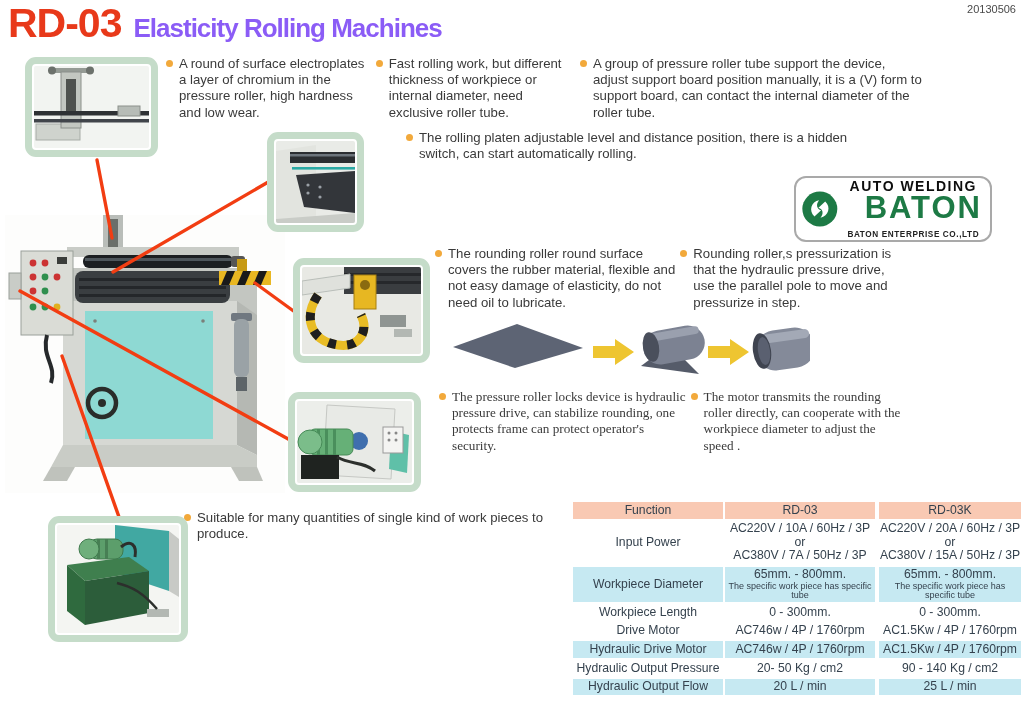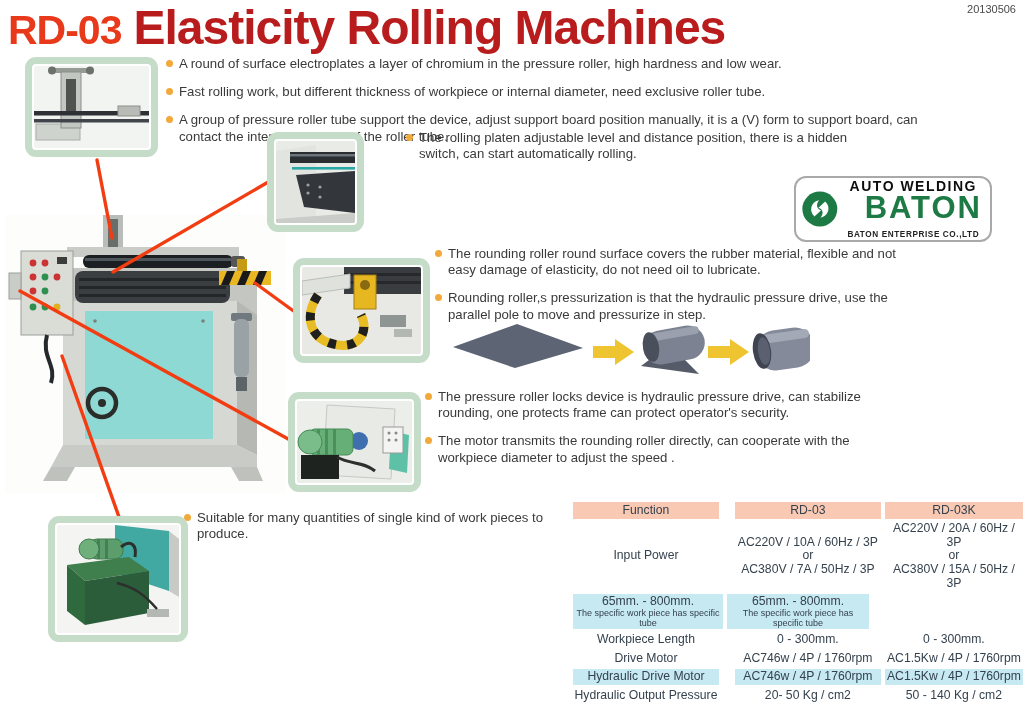--- a/index.html
+++ b/index.html
@@ -6,25 +6,25 @@
   body{
     width:1024px;height:706px;position:relative;background:#ffffff;
     font-family:"Liberation Sans","DejaVu Sans",sans-serif;overflow:hidden;
     -webkit-font-smoothing:antialiased;
   }
   .abs{position:absolute;}
 
   
   .hdr{left:8px;top:0px;display:flex;align-items:baseline;gap:12px;z-index:6;}
   .model{font-size:41px;font-weight:bold;color:#e8391a;letter-spacing:-1px;}
-  .title{font-size:48px;font-weight:bold;color:#b91c1c;letter-spacing:-1px;}
+  .title{font-size:26px;font-weight:bold;color:#8b5cf6;letter-spacing:-1px;}
   .datecode{right:8px;top:3px;font-size:11px;color:#4a4a4a;z-index:6;}
 
   
-  .bullets{display:flex;flex-direction:column;gap:12px;z-index:6;}
+  .bullets{display:flex;flex-direction:row;gap:3px;z-index:6;}
   .bullet{display:flex;gap:6px;font-size:13.2px;color:#3a3a3a;line-height:1.23;}
   .dot{width:7px;height:7px;border-radius:50%;background:#f2a93b;flex:0 0 auto;margin-top:4px;}
 
   
   .inset{
     border:7px solid #c5dcc9;border-radius:11px;background:#fff;padding:2px;
     box-sizing:border-box;z-index:10;
   }
   .inset svg{display:block;width:100%;height:100%;border-radius:2px;}
 
@@ -39,21 +39,21 @@
   .logo-brand{font-size:31px;font-weight:bold;color:#1d7a45;letter-spacing:2px;line-height:0.95;margin-left:20px;}
   .logo-company{font-size:8.2px;font-weight:bold;color:#222;letter-spacing:0.6px;margin-top:8px;}
 
   
   .spec{left:573px;top:502px;width:450px;font-size:12.2px;color:#35424e;z-index:6;}
   .srow{display:flex;margin-bottom:2px;}
   .scell{
     text-align:center;white-space:pre-line;line-height:1.12;padding:1.5px 0;
     display:flex;flex-direction:column;justify-content:center;box-sizing:border-box;
   }
-  .c1{width:150px;margin-right:16px;}
+  .c1{width:150px;margin-right:2px;}
   .c2{width:150px;margin-right:4px;}
   .c3{width:142px;}
   .shead .scell{background:#f9c9b3;}
   .striped .scell{background:#c6e9f2;}
   .note{font-size:9px;line-height:1.05;white-space:normal;}
 
   
   .lines{left:0;top:0;z-index:5;pointer-events:none;}
 </style>
 </head>
@@ -267,21 +267,21 @@
     <rect x="12" y="28" width="44" height="26" rx="6" fill="#66b077" stroke="#468a57"></rect>
     <rect x="20" y="28" width="3" height="26" fill="#4a8f5c"></rect>
     <rect x="28" y="28" width="3" height="26" fill="#4a8f5c"></rect>
     <rect x="36" y="28" width="3" height="26" fill="#4a8f5c"></rect>
     <circle cx="13" cy="41" r="12" fill="#7bbd8a" stroke="#468a57"></circle>
     <rect x="4" y="54" width="38" height="24" fill="#1f2320"></rect>
     <path d="M 40,56 C 54,64 66,60 78,70" stroke="#2c2f2c" stroke-width="3" fill="none"></path>
   </svg>
 </div>
 
-<div class="abs bullets" style="left:425px;top:389px;width:462px;">
+<div class="abs bullets" style="left:439px;top:389px;width:462px;font-family:Liberation Serif, serif;">
   <div class="bullet">
     <span class="dot"></span>
     <span>The pressure roller locks device is hydraulic pressure drive, can stabilize rounding, one protects frame can protect operator's security.</span>
   </div>
   <div class="bullet">
     <span class="dot"></span>
     <span>The motor transmits the rounding roller directly, can cooperate with the workpiece diameter to adjust the speed .</span>
   </div>
 </div>
 
@@ -321,20 +321,21 @@
     <div class="scell c1">Input Power</div>
     <div class="scell c2">AC220V / 10A / 60Hz / 3P
 or
 AC380V / 7A / 50Hz / 3P</div>
     <div class="scell c3">AC220V / 20A / 60Hz / 3P
 or
 AC380V / 15A / 50Hz / 3P</div>
   </div>
 
   <div class="srow striped">
+    <div class="scell c1">Workpiece Diameter</div>
     <div class="scell c2">
       <span>65mm. - 800mm.</span>
       <span class="note">The specific work piece has specific tube</span>
     </div>
     <div class="scell c3">
       <span>65mm. - 800mm.</span>
       <span class="note">The specific work piece has specific tube</span>
     </div>
   </div>
 
@@ -353,21 +354,21 @@
 
   <div class="srow striped">
     <div class="scell c1">Hydraulic Drive Motor</div>
     <div class="scell c2">AC746w / 4P / 1760rpm</div>
     <div class="scell c3">AC1.5Kw / 4P / 1760rpm</div>
   </div>
 
   <div class="srow">
     <div class="scell c1">Hydraulic Output Pressure</div>
     <div class="scell c2">20- 50 Kg / cm2</div>
-    <div class="scell c3">50 - 140 Kg / cm2</div>
+    <div class="scell c3">90 - 140 Kg / cm2</div>
   </div>
 
   <div class="srow striped">
     <div class="scell c1">Hydraulic Output Flow</div>
     <div class="scell c2">20 L / min</div>
     <div class="scell c3">25 L / min</div>
   </div>
 
 </div>
 

